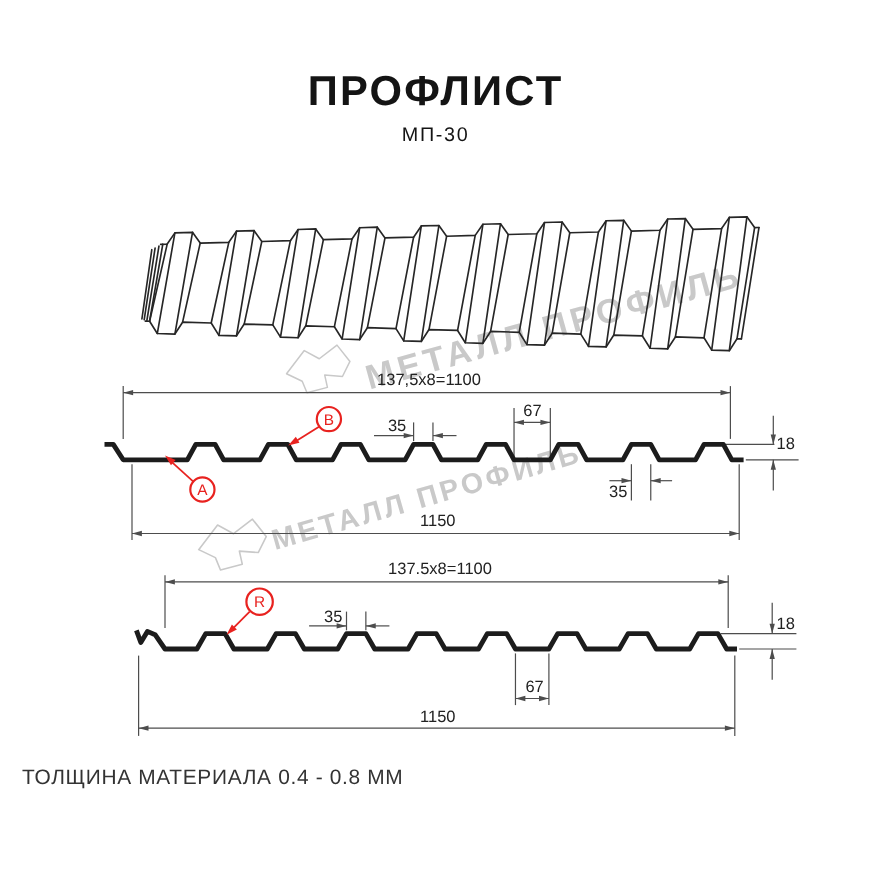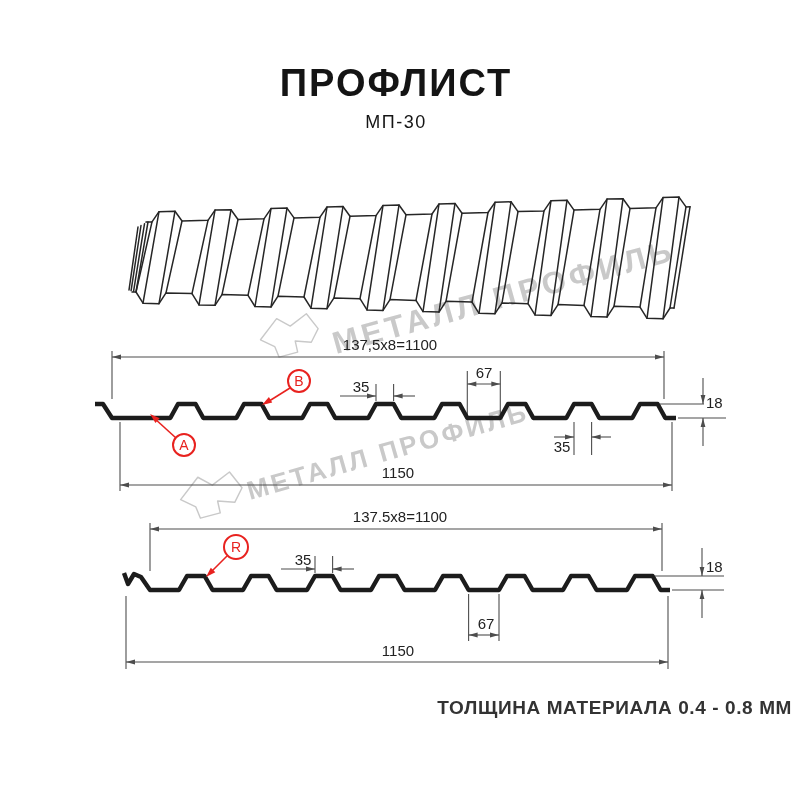--- a/index.html
+++ b/index.html
@@ -2,22 +2,22 @@
 <html style="--c-prof: #1c1c1c; --c-sheet: #262626; --c-dim: #4d4d4d; --c-dimtext: #222222; --c-title: #141414; --c-foot: #333333; --c-red: #e8221f; --c-wm: #c9c9c9;"><head>
 <meta charset="utf-8">
 <style>
   html,body{margin:0;padding:0;background:#ffffff;}
   #canvas{position:relative;width:792px;height:800px;background:#fff;overflow:hidden;
           font-family:"Liberation Sans",sans-serif;border-radius:25px;}
   .title{position:absolute;left:0;right:0;top:62px;text-align:center;
          font-size:38px;font-weight:bold;letter-spacing:2px;color:var(--c-title,#141414);}
   .subtitle{position:absolute;left:0;right:0;top:112px;text-align:center;
          font-size:18px;font-weight:400;letter-spacing:1.5px;color:var(--c-title,#1b1b1b);}
-  .footer{position:absolute;left:0;right:0;top:697px;text-align:right;
-         font-size:19px;font-weight:700;letter-spacing:.6px;color:var(--c-foot,#333);}
+  .footer{position:absolute;left:0;right:0;top:697px;text-align:left;
+         font-size:19px;font-weight:400;letter-spacing:.6px;color:var(--c-foot,#333);padding-left:20px;}
   svg{position:absolute;left:0;top:0;}
   .dim{stroke:var(--c-dim,#4d4d4d);stroke-width:1.1;fill:none;}
   .prof{stroke:var(--c-prof,#1c1c1c);stroke-width:4.4;fill:none;stroke-linejoin:round;}
   .sheet{stroke:var(--c-sheet,#262626);stroke-width:1.5;fill:none;stroke-linejoin:round;stroke-linecap:round;}
   .dim-t{font-family:"Liberation Sans",sans-serif;font-size:15px;fill:var(--c-dimtext,#222);}
   .mid{text-anchor:middle;}
   .red-circ{stroke:var(--c-red,#e8221f);stroke-width:2;fill:none;}
   .red-line{stroke:var(--c-red,#e8221f);stroke-width:1.6;fill:none;}
   .red-t{font-family:"Liberation Sans",sans-serif;font-size:14px;fill:var(--c-red,#e8221f);
          text-anchor:middle;}

